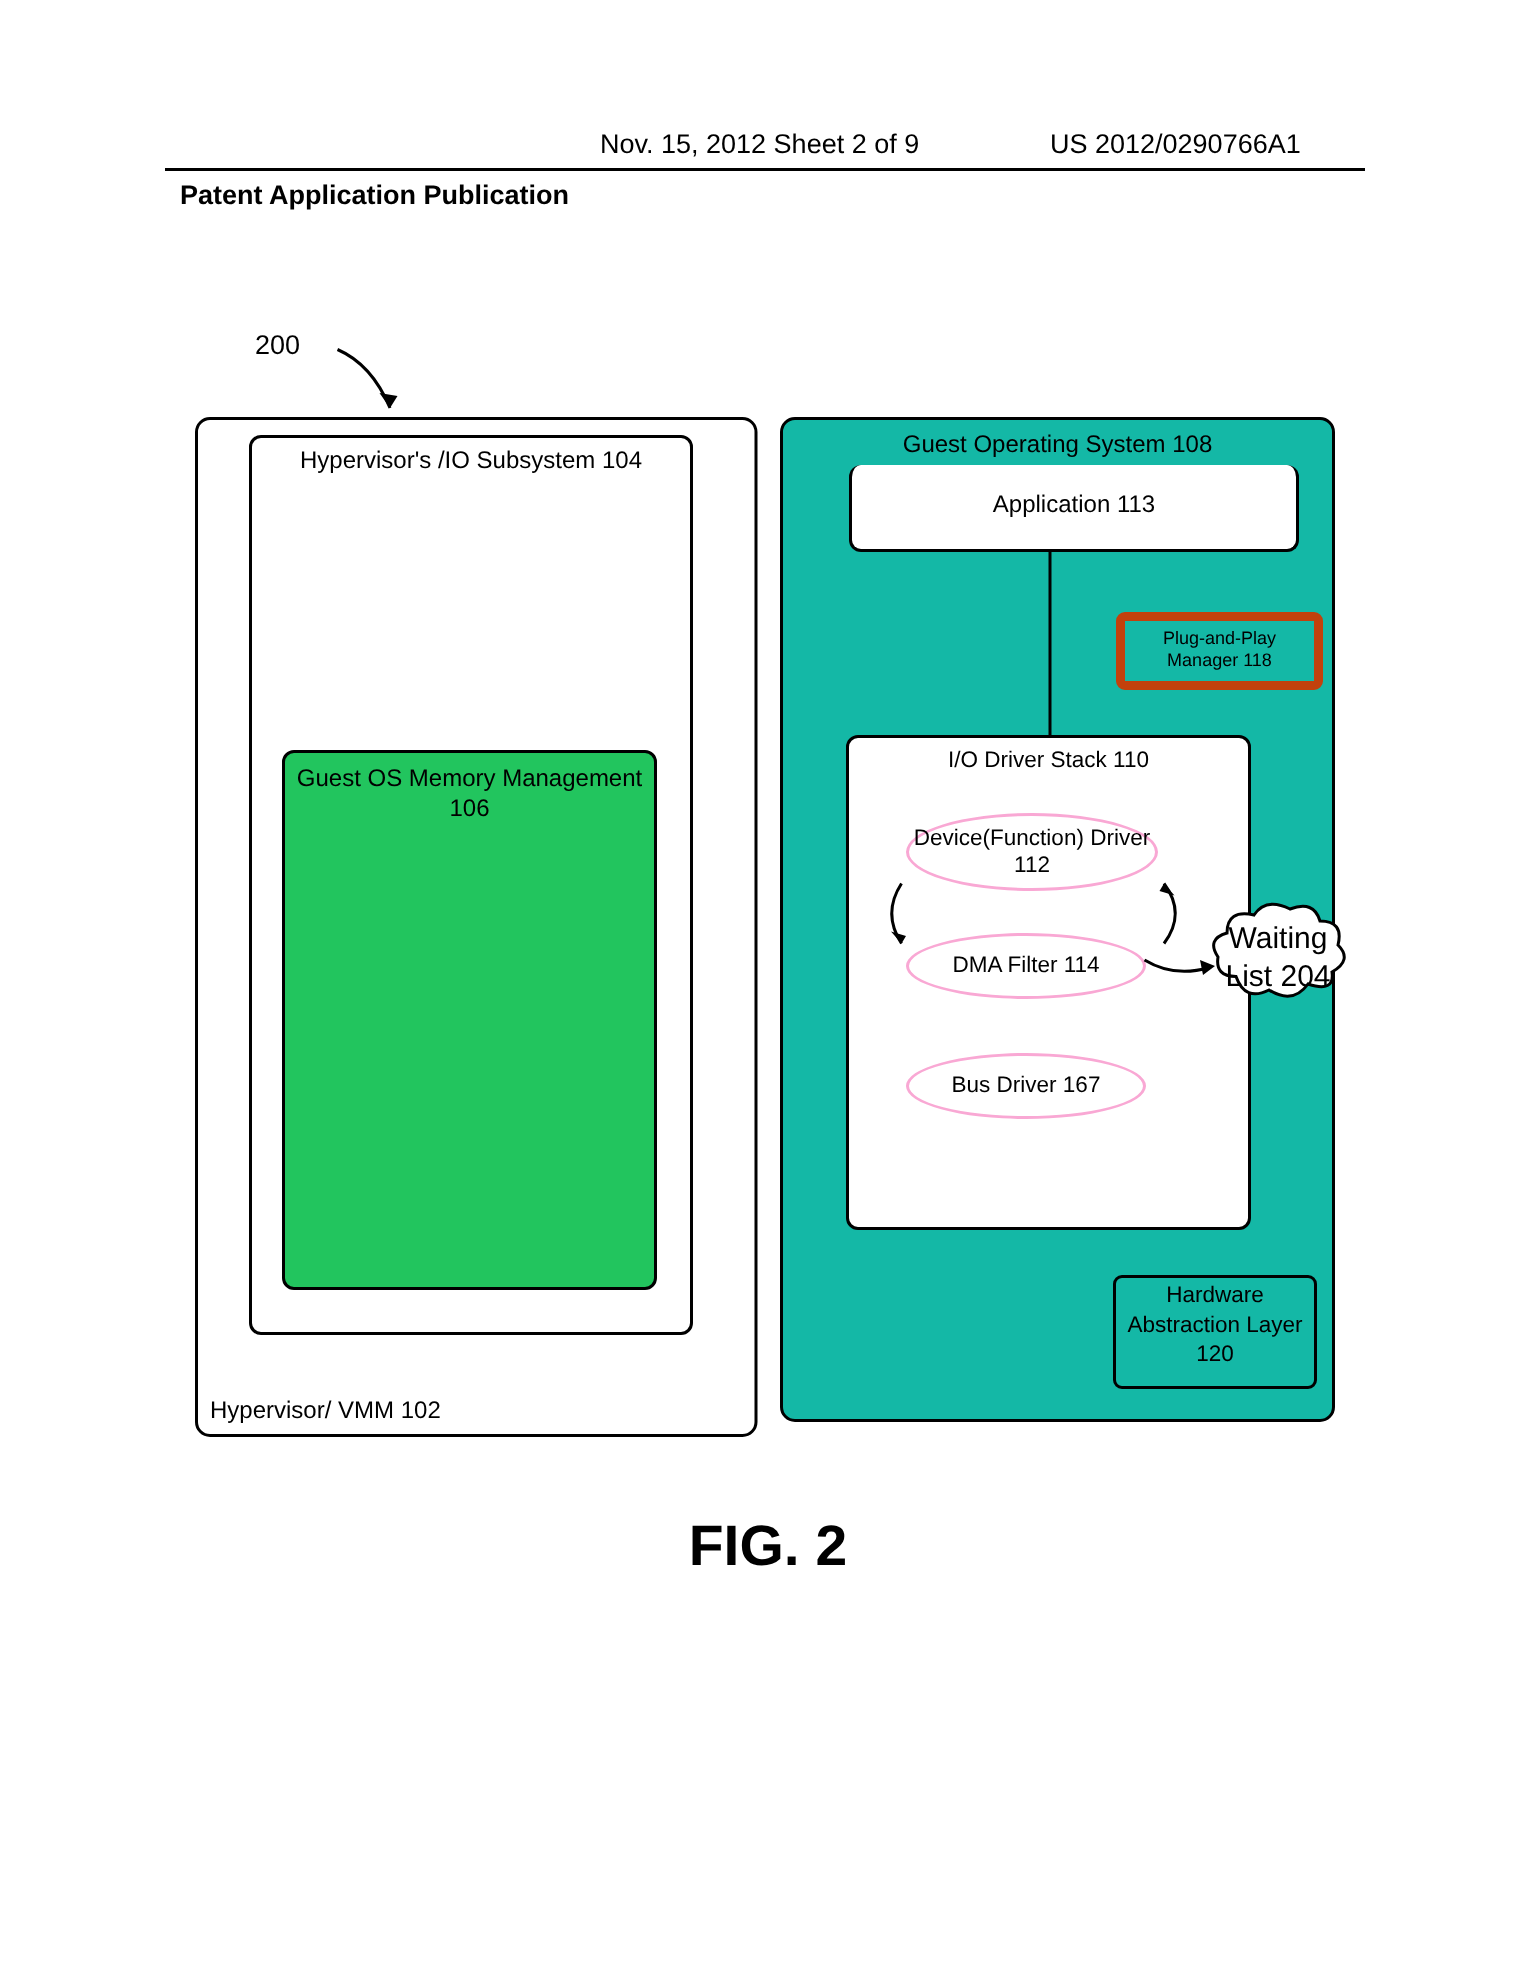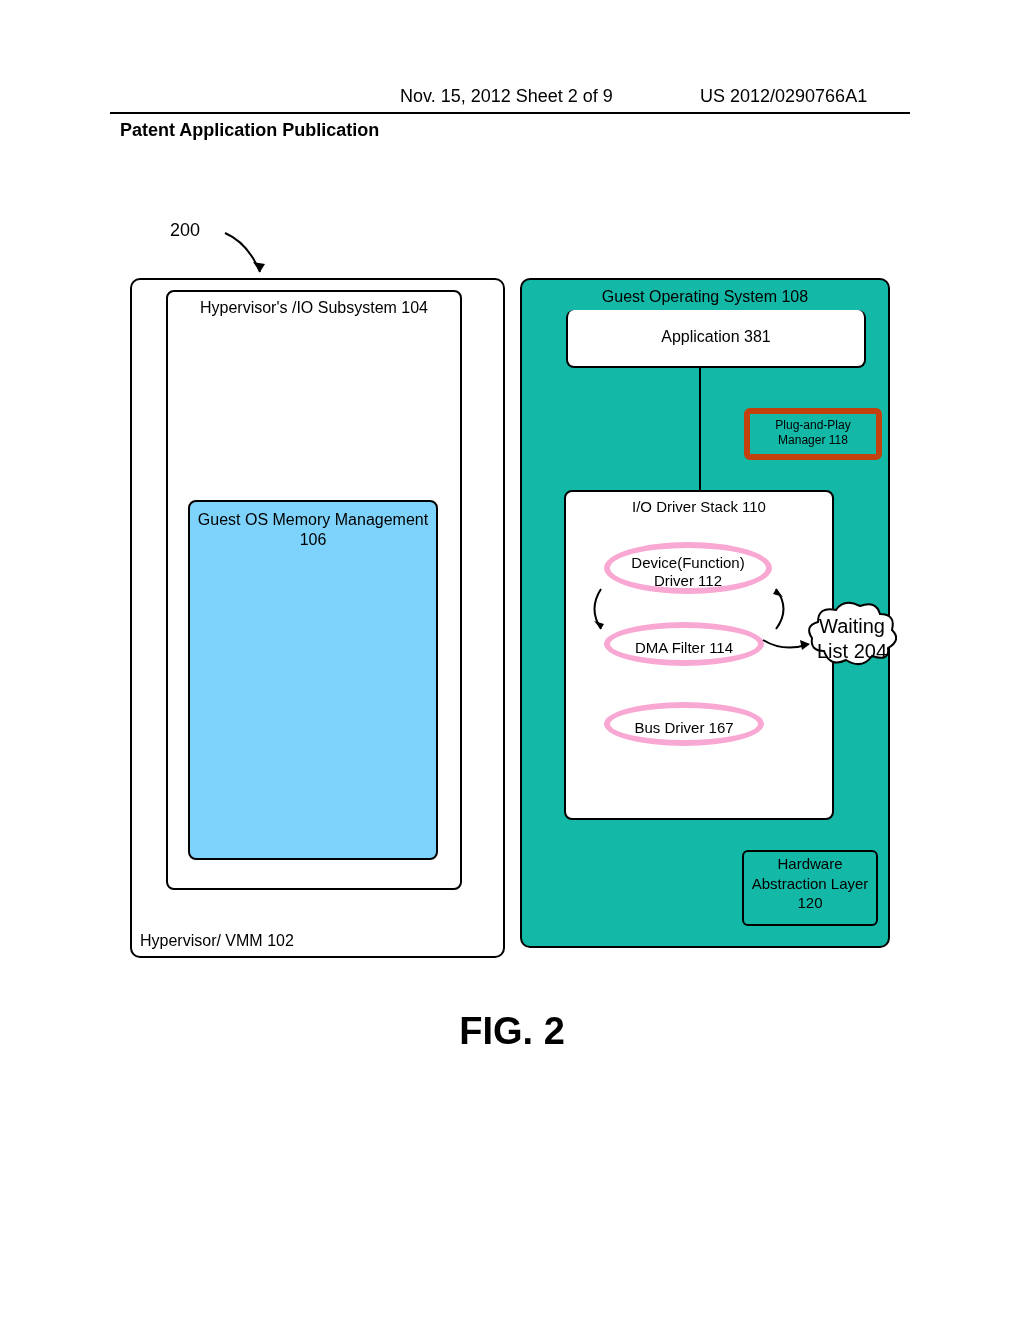--- a/index.html
+++ b/index.html
@@ -106,21 +106,21 @@
   }
 
   .guest-mem {
     position: absolute;
     top: 280px;
     left: 58px;
     width: 250px;
     height: 360px;
     border: 2px solid #000;
     border-radius: 8px;
-    background: #7dd3fc;
+    background: #22c55e;
     text-align: center;
   }
   .guest-mem-label {
     position: absolute;
     top: 8px;
     left: 0;
     width: 100%;
     font-size: 16px;
     line-height: 1.25;
   }
@@ -187,21 +187,21 @@
     position: absolute;
     top: 6px;
     left: 0;
     width: 100%;
     text-align: center;
     font-size: 15px;
   }
 
   .ellipse {
     position: absolute;
-    border: 6px solid #f9a8d4;
+    border: 2px solid #f9a8d4;
     border-radius: 50%;
     text-align: center;
     font-size: 15px;
     background: #fff;
   }
   .dev-driver {
     top: 50px;
     left: 38px;
     width: 168px;
     height: 52px;
@@ -310,21 +310,21 @@
 
     <div class="guest-mem">
       <div class="guest-mem-label">
         <span>Guest OS Memory Management 106</span>
       </div>
     </div>
 
     <div class="guest-os-box">
       <div class="guest-os-label">Guest Operating System 108</div>
 
-      <div class="app-box">Application 381</div>
+      <div class="app-box">Application 113</div>
 
       <div class="pnp-box">
         <span>Plug-and-Play Manager 118</span>
       </div>
 
       <svg class="arrow-svg" style="top:88px;left:0;width:370px;height:190px;" viewBox="0 0 370 190">
         <line x1="178" y1="0" x2="178" y2="165" stroke="#000" stroke-width="2"></line>
         <polygon points="178,172 172,160 184,160" fill="#000"></polygon>
       </svg>
 

